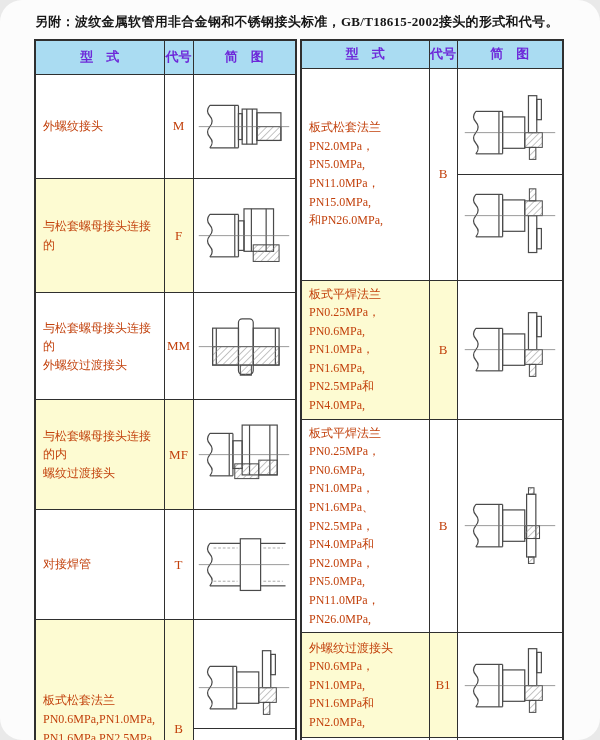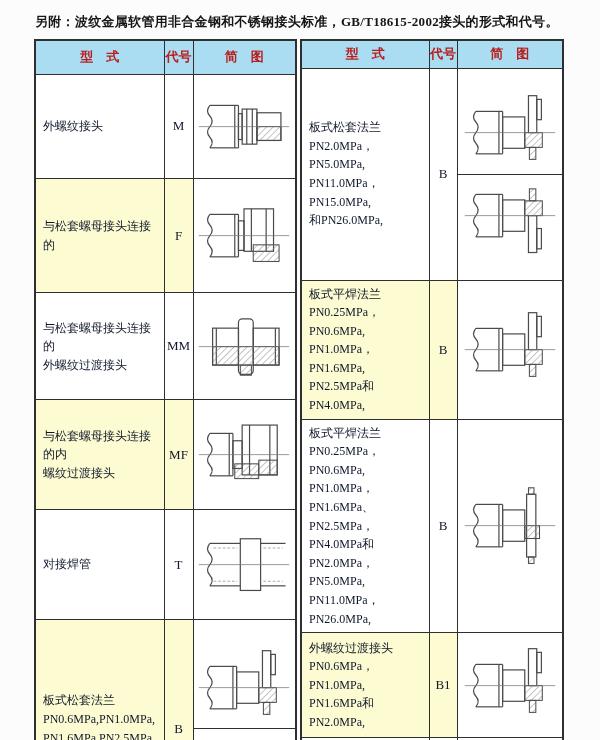--- a/index.html
+++ b/index.html
@@ -1,25 +1,25 @@
 <!DOCTYPE html>
 <html style="--hd: #aadcf2; --hl: #fdfbd2; --bd: #2f2f2f;"><head>
 <meta charset="utf-8">
 <style>
   :root { --hd:#aadcf2; --hl:#fdfbd2; --bd:#2f2f2f; }
   * { margin:0; padding:0; box-sizing:border-box; }
   body { font-family:"Liberation Serif", serif; background:#e9e9e9; }
-  .page { position:relative; width:600px; height:740px; background:#fcfcfc; overflow:hidden; }
+  .page { position:relative; width:600px; height:740px; background:#fcfcfc; overflow:hidden;border-radius:22px; }
   .title { position:absolute; left:35px; top:13px; font-size:13px; font-weight:bold; color:#161616; letter-spacing:0.3px; white-space:nowrap; }
   .tables { position:absolute; left:34px; top:39px; display:flex; gap:3px; }
   table { border-collapse:collapse; table-layout:fixed; background:#fff; }
   table, th, td { border:1.6px solid var(--bd); }
   table { border-width:2px; }
-  th { background:var(--hd); font-size:13px; font-weight:bold; color:#b91c1c; height:28px; }
-  td { vertical-align:middle; font-size:12px; color:#0f172a;margin-top:47px; }
+  th { background:var(--hd); font-size:13px; font-weight:bold; color:#6d28d9; height:28px; }
+  td { vertical-align:middle; font-size:12px; color:#c2410c;margin-top:47px; }
   td.c-type { padding:4px 4px 4px 7px; line-height:1.55; white-space:pre-line; }
   td.c-code { text-align:center; font-size:13px; }
   tr.hl td.c-type, tr.hl td.c-code { background:var(--hl); }
   td.c-diag { padding:0; background:#fff; }
   .stack { display:flex; flex-direction:column; height:100%; }
   .diag { flex:1; display:flex; align-items:center; justify-content:center; overflow:hidden; }
   .diag + .diag { border-top:1.6px solid var(--bd); }
   .diag svg { width:96px; height:auto; display:block; }
   .s  { fill:none; stroke:#4a4a4a; stroke-width:1.3; }
   .sh { stroke:#4a4a4a; stroke-width:1.1; }

